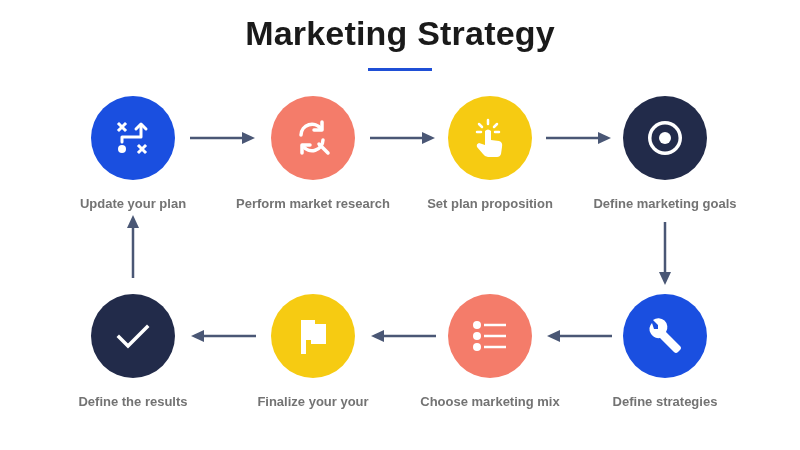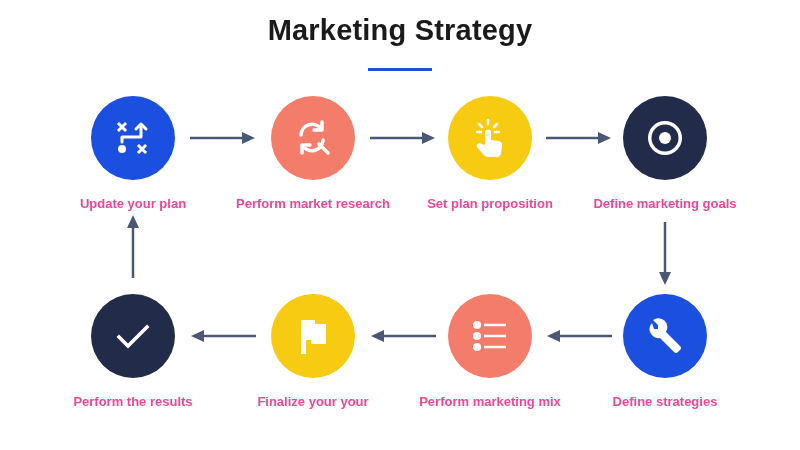--- a/index.html
+++ b/index.html
@@ -1,22 +1,22 @@
 <!DOCTYPE html>
 <html><head>
 <meta charset="utf-8">
 <style>
   html, body { margin:0; padding:0; background:#ffffff; }
   body { width:800px; height:450px; position:relative; overflow:hidden; font-family:"Liberation Sans", "DejaVu Sans", sans-serif; }
-  .title { position:absolute; top:14px; left:0; width:800px; text-align:center; font-size:29px; font-weight:700; color:#1a1a1a; letter-spacing:0.2px; }
+  .title { position:absolute; top:14px; left:0; width:800px; text-align:center; font-size:34px; font-weight:700; color:#1a1a1a; letter-spacing:0.2px; }
   .title-underline { position:absolute; top:68px; left:368px; width:64px; height:3px; background:#1f4fd6; }
   .step { position:absolute; width:200px; margin-left:-100px; }
   .circle { position:absolute; left:58px; top:0; width:84px; height:84px; border-radius:50%; display:flex; align-items:center; justify-content:center; }
   .circle svg { width:44px; height:44px; }
-  .label { position:absolute; top:100px; left:0; width:200px; text-align:center; font-size:13px; font-weight:700; color:#ec4899; white-space:nowrap; }
+  .label { position:absolute; top:100px; left:0; width:200px; text-align:center; font-size:13px; font-weight:700; color:#737373; white-space:nowrap; }
   .arrow { position:absolute; }
   .arrow svg { display:block; }
 </style>
 </head>
 <body>
 
 <div class="title">Marketing Strategy</div>
 <div class="title-underline"></div>
 
 <div class="step" style="left:133px; top:96px;">
@@ -118,21 +118,21 @@
   <div class="circle" style="background:#f47c6a;">
     <svg viewBox="0 0 44 44" fill="#fff" stroke="#fff" stroke-width="2.5">
       <circle cx="9" cy="11" r="4" stroke="none"></circle>
       <circle cx="9" cy="22" r="4" stroke="none"></circle>
       <circle cx="9" cy="33" r="4" stroke="none"></circle>
       <line x1="16" y1="11" x2="38" y2="11"></line>
       <line x1="16" y1="22" x2="38" y2="22"></line>
       <line x1="16" y1="33" x2="38" y2="33"></line>
     </svg>
   </div>
-  <div class="label">Perform marketing mix</div>
+  <div class="label">Choose marketing mix</div>
 </div>
 
 <div class="arrow" style="left:370px; top:329px;">
   <svg width="66" height="14" viewBox="0 0 66 14">
       <line x1="12" y1="7" x2="66" y2="7" stroke="#4a5775" stroke-width="2.5"></line>
       <polygon points="14,1 1,7 14,13" fill="#4a5775"></polygon>
     </svg>
 </div>
 
 <div class="step" style="left:313px; top:294px;">
@@ -150,21 +150,21 @@
       <polygon points="14,1 1,7 14,13" fill="#4a5775"></polygon>
     </svg>
 </div>
 
 <div class="step" style="left:133px; top:294px;">
   <div class="circle" style="background:#222b4a;">
     <svg viewBox="0 0 44 44" fill="none" stroke="#fff" stroke-width="3.5" stroke-linecap="square">
       <polyline points="8,23 17,32 36,13"></polyline>
     </svg>
   </div>
-  <div class="label">Perform the results</div>
+  <div class="label">Define the results</div>
 </div>
 
 <div class="arrow" style="left:126px; top:214px;">
   <svg width="14" height="64" viewBox="0 0 14 64">
       <line x1="7" y1="12" x2="7" y2="64" stroke="#4a5775" stroke-width="2.5"></line>
       <polygon points="1,14 7,1 13,14" fill="#4a5775"></polygon>
     </svg>
 </div>
 
 </body></html>

